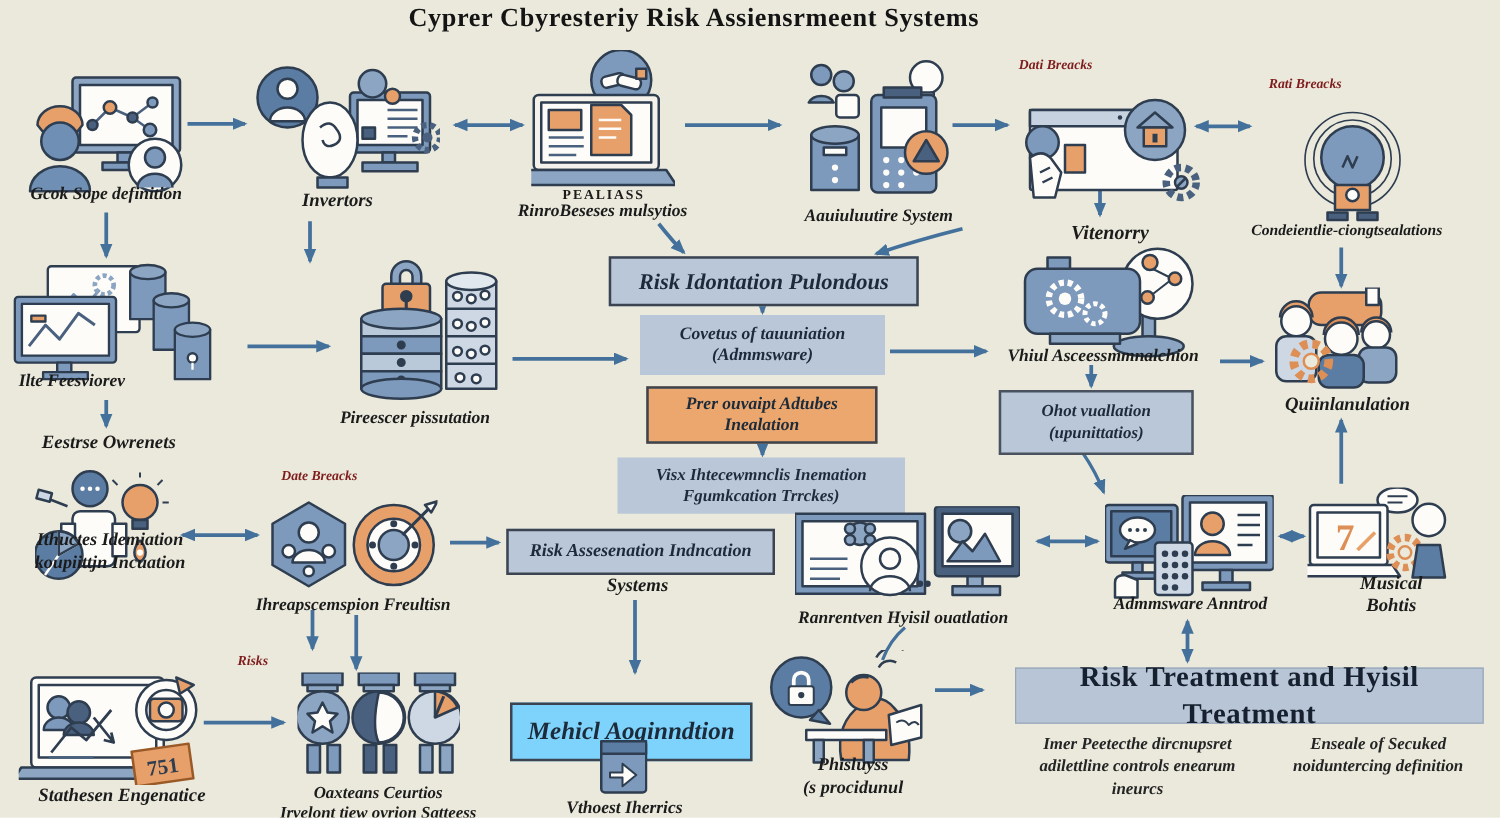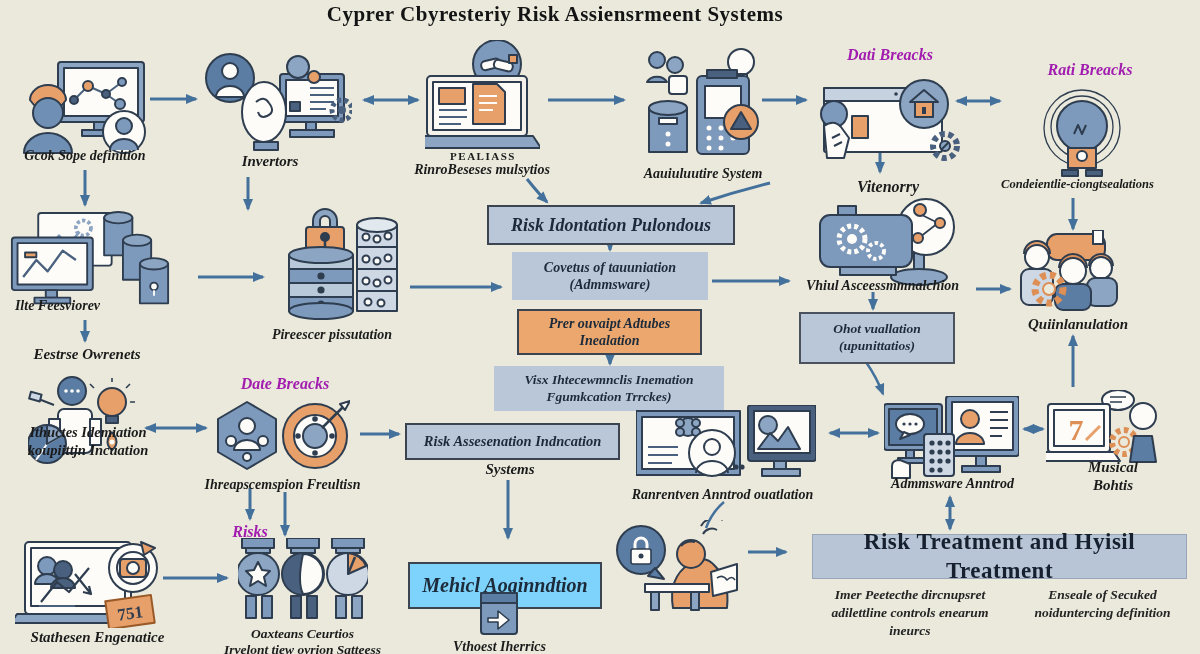--- a/index.html
+++ b/index.html
@@ -4,22 +4,22 @@
 <style>
   html,body{margin:0;padding:0;}
   #canvas{position:relative;width:1200px;height:654px;background:#eae9dc;overflow:hidden;
           font-family:"Liberation Serif",serif;}
   .title{position:absolute;left:0;top:2px;width:1110px;text-align:center;
          font-size:21px;font-weight:bold;color:#141414;letter-spacing:.5px;}
   .ic{position:absolute;}
   .lbl{position:absolute;text-align:center;font-style:italic;font-weight:bold;
        font-size:14px;color:#1b1b1b;line-height:1.22;}
   .lbl .ln{display:block;}
-  .hdg{position:absolute;text-align:center;font-style:italic;font-weight:bold;
-       font-size:16px;color:#a21caf;}
+  .hdg{position:absolute;text-align:left;font-style:italic;font-weight:bold;
+       font-size:11px;color:#7f1d1d;}
   .cap{position:absolute;text-align:center;font-weight:bold;font-size:11px;
        letter-spacing:1.5px;color:#1b1b1b;}
   .bx{position:absolute;display:flex;flex-direction:column;align-items:center;
       justify-content:center;text-align:center;font-style:italic;font-weight:bold;
       color:#1c2a3a;line-height:1.25;}
   .bx .ln{display:block;}
   .bx-blue{background:#b9c7d8;}
   .bx-border{border:2px solid #3b4450;}
   .bx-orange{background:#eba76d;border:2px solid #3b4450;}
   #box-treatment{background:#b7c5d6;border:1px solid #98a7b8;font-style:normal;
@@ -403,21 +403,21 @@
       <circle cx="100" cy="62" r="1.6" fill="#2e3d4f"></circle>
         <circle cx="106" cy="62" r="1.6" fill="#2e3d4f"></circle>
       <rect x="112" y="0" width="68" height="56" rx="3" fill="#49617e"></rect>
       <rect x="118" y="6" width="56" height="42" fill="#fdfcf8"></rect>
       <circle cx="132" cy="20" r="9" fill="#8ba5c2"></circle>
       <path d="M122,44 l12,-16 l8,8 l10,-14 l12,22 z" fill="#7d99bb"></path>
       <rect x="138" y="56" width="12" height="8" fill="#8ba5c2"></rect>
       <rect x="126" y="64" width="38" height="7" fill="#8ba5c2"></rect>
     </g>
   </svg>
-  <div class="lbl" style="left:620px;top:486px;width:205px">Ranrentven Anntrod ouatlation</div>
+  <div class="lbl" style="left:620px;top:486px;width:205px">Ranrentven Hyisil ouatlation</div>
 
   <svg class="ic" style="left:884px;top:396px" width="135" height="86" viewBox="0 0 135 86">
     <g stroke="#2e3d4f" stroke-width="2" stroke-linejoin="round">
       <rect x="0" y="8" width="58" height="46" rx="3" fill="#7d99bb"></rect>
       <rect x="5" y="13" width="48" height="36" fill="#5b7ca3"></rect>
       <ellipse cx="26" cy="28" rx="14" ry="10" fill="#fdfcf8"></ellipse>
       <path d="M20,36 l-4,7 l10,-4 z" fill="#fdfcf8"></path>
       <circle cx="20" cy="28" r="1.6" fill="#2e3d4f" stroke="none"></circle>
       <circle cx="26" cy="28" r="1.6" fill="#2e3d4f" stroke="none"></circle>
       <circle cx="32" cy="28" r="1.6" fill="#2e3d4f" stroke="none"></circle>
@@ -552,20 +552,24 @@
       <path d="M58,88 q-5,-30 16,-44 q15,-11 26,2 q15,15 12,42 z" fill="#e8a06a"></path>
       <circle cx="76" cy="34" r="14" fill="#e8a06a"></circle>
       <path d="M66,26 q6,-6 14,-4" fill="none"></path>
       <path d="M96,52 l26,-8 v26 l-24,6 z" fill="#fdfcf8"></path>
       <path d="M102,58 q6,-4 10,2 q5,-5 8,0" fill="none" stroke-width="1.6"></path>
       <rect x="30" y="64" width="64" height="8" fill="#fdfcf8"></rect>
       <rect x="36" y="72" width="8" height="18" fill="#8ba5c2"></rect>
       <rect x="76" y="72" width="8" height="18" fill="#8ba5c2"></rect>
     </g>
   </svg>
+  <div class="lbl" style="left:615px;top:604px;width:135px;font-size:14.5px">
+    <span class="ln">Phisluyss</span>
+    <span class="ln">(s procidunul</span>
+  </div>
 
   <div class="bx" id="box-treatment" style="left:812px;top:534px;width:373px;height:43px">
     <span class="ln">Risk Treatment and Hyisil Treatment</span>
   </div>
   <div class="treat-col" style="left:820px;top:586px;width:180px">
     <span class="ln">Imer Peetecthe dircnupsret</span>
     <span class="ln">adilettline controls</span>
     <span class="ln">enearum ineurcs</span>
   </div>
   <div class="treat-col" style="left:1020px;top:586px;width:165px">

